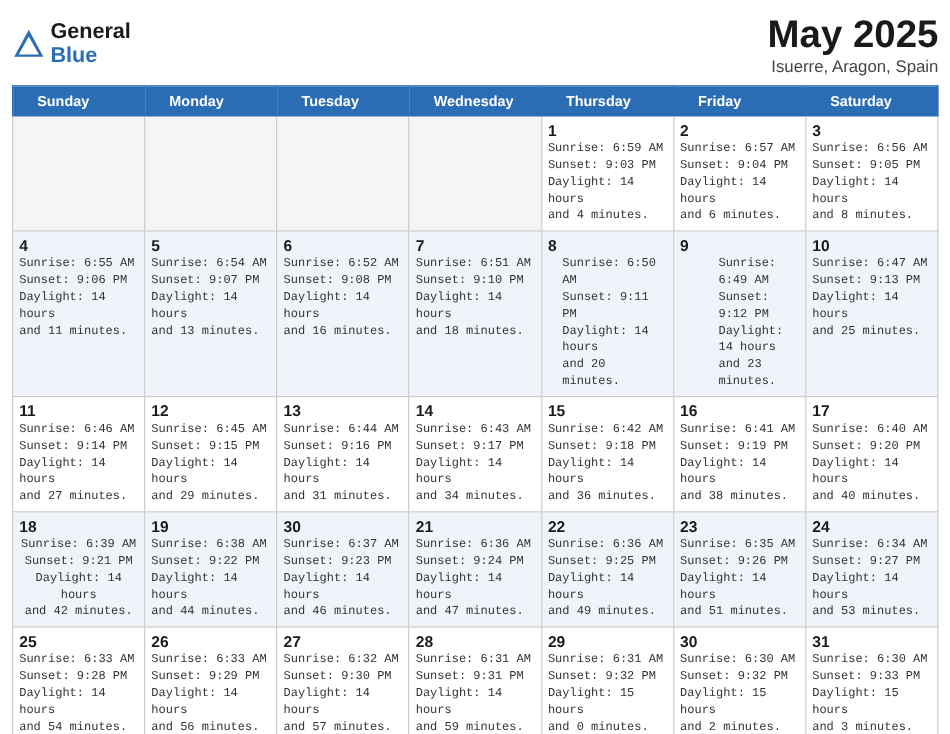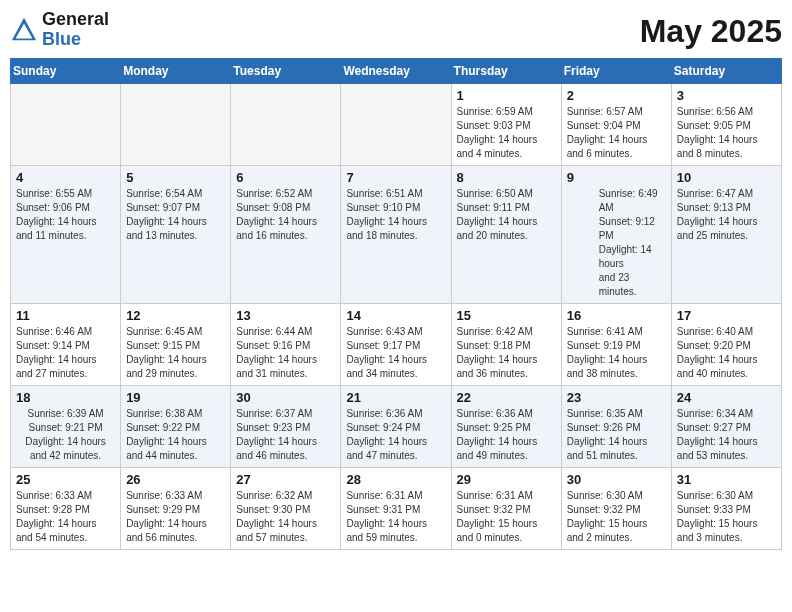--- a/index.html
+++ b/index.html
@@ -6,21 +6,21 @@
     body {
       font-family: Arial, sans-serif;
       background: #fff;
       width: 792px;
       min-height: 612px;
       padding: 10px;
     }
     .header {
       display: flex;
       justify-content: space-between;
-      align-items: flex-end;
+      align-items: center;
       margin-bottom: 8px;
     }
     .logo {
       display: flex;
       align-items: center;
     }
     .logo-text {
       display: flex;
       flex-direction: column;
       line-height: 1.1;
@@ -55,21 +55,21 @@
     .calendar {
       width: 100%;
       border-collapse: collapse;
       border: 1px solid #ccc;
     }
     .calendar th {
       background: #2a6db5;
       color: #fff;
       font-size: 12px;
       font-weight: bold;
-      padding: 5px 2px;
+      padding: 5px 20px;
       text-align: left;
       border: 1px solid #2a6db5;
     }
     .calendar td {
       vertical-align: top;
       border: 1px solid #ccc;
       padding: 4px 5px;
       width: 110px;
       min-height: 80px;
       background: #fff;
@@ -82,20 +82,21 @@
     .day-number {
       font-size: 13px;
       font-weight: bold;
       color: #1a1a1a;
       margin-bottom: 2px;
     }
     .day-info {
       font-size: 10px;
       color: #333;
       line-height: 1.4;
+      font-family: Liberation Mono, monospace;
     }
     tr:nth-child(odd) td:not(.empty) {
       background: #fff;
     }
     tr:nth-child(even) td:not(.empty) {
       background: #f0f4fa;
     }
   </style>
 </head>
 <body>
@@ -106,20 +107,21 @@
       <polygon points="15,2 28,26 2,26" fill="#2a6db5"></polygon>
       <polygon points="15,8 24,24 6,24" fill="white"></polygon>
     </svg>
     <div class="logo-text">
       <span class="logo-general">General</span>
       <span class="logo-blue">Blue</span>
     </div>
   </div>
   <div class="title-block">
     <div class="month-title">May 2025</div>
+    <div class="location-title">Isuerre, Aragon, Spain</div>
   </div>
 </div>
 
 <table class="calendar">
   <thead>
     <tr>
     <th>Sunday</th>
         <th>Monday</th>
         <th>Tuesday</th>
         <th>Wednesday</th>
@@ -180,21 +182,21 @@
         </td>
         <td>
           <div class="day-number">7</div>
           <div class="day-info" style="white-space: pre-line;">Sunrise: 6:51 AM
 Sunset: 9:10 PM
 Daylight: 14 hours
 and 18 minutes.</div>
         </td>
         <td>
           <div class="day-number">8</div>
-          <div class="day-info" style="white-space: pre-line;">Sunrise: 6:50 AM
+          <div class="day-info" style="white-space: pre-line; margin-left: 12px;">Sunrise: 6:50 AM
 Sunset: 9:11 PM
 Daylight: 14 hours
 and 20 minutes.</div>
         </td>
         <td>
           <div class="day-number">9</div>
           <div class="day-info" style="white-space: pre-line; margin-left: 32px;">Sunrise: 6:49 AM
 Sunset: 9:12 PM
 Daylight: 14 hours
 and 23 minutes.</div>

